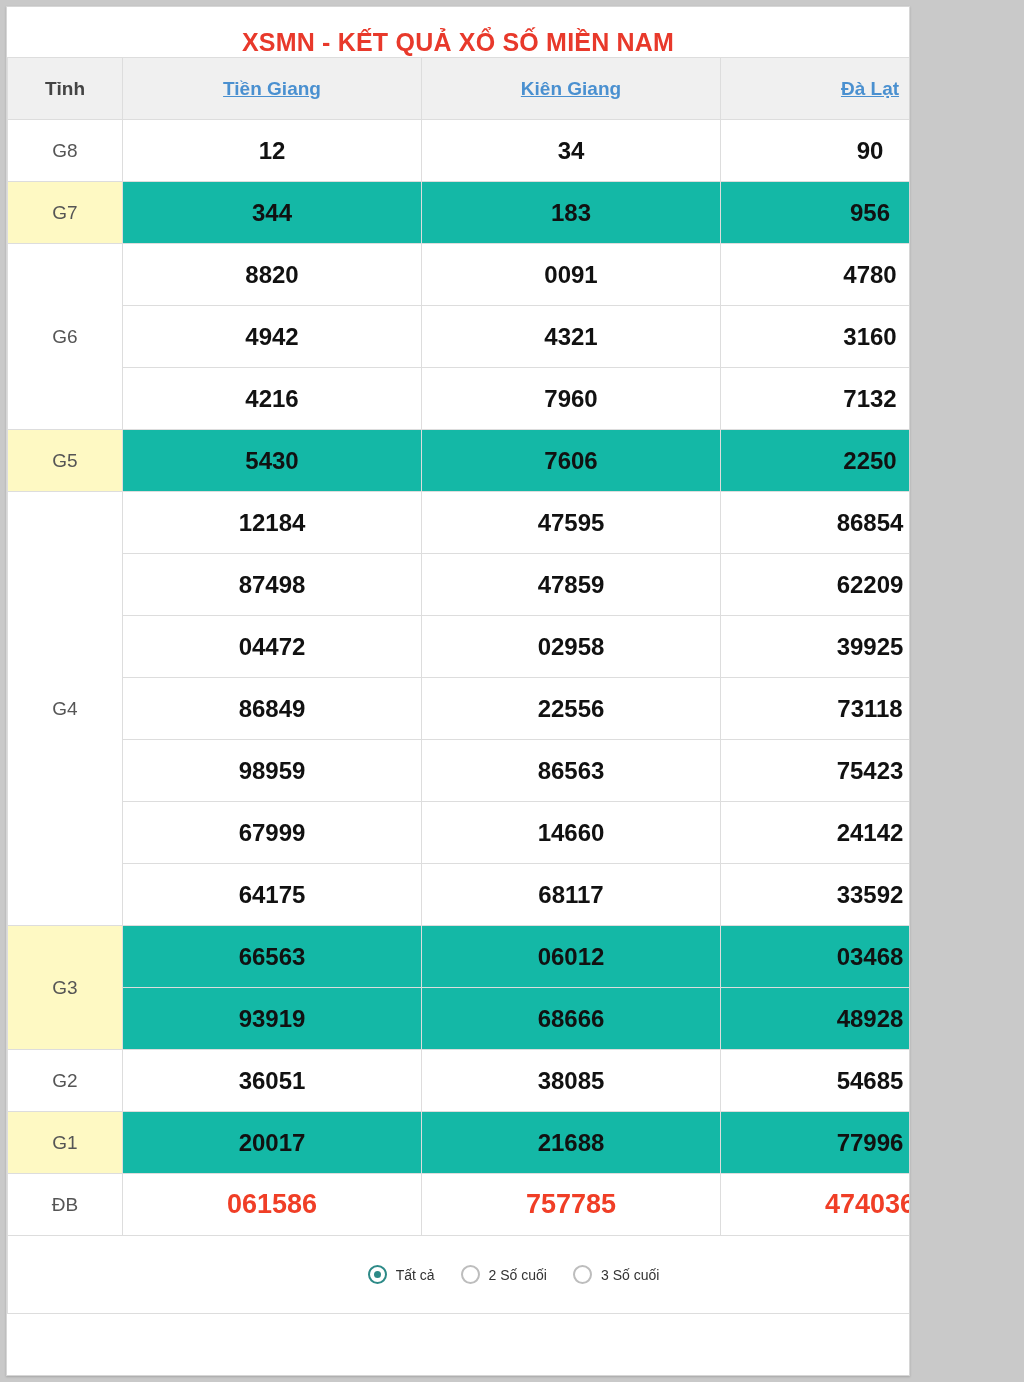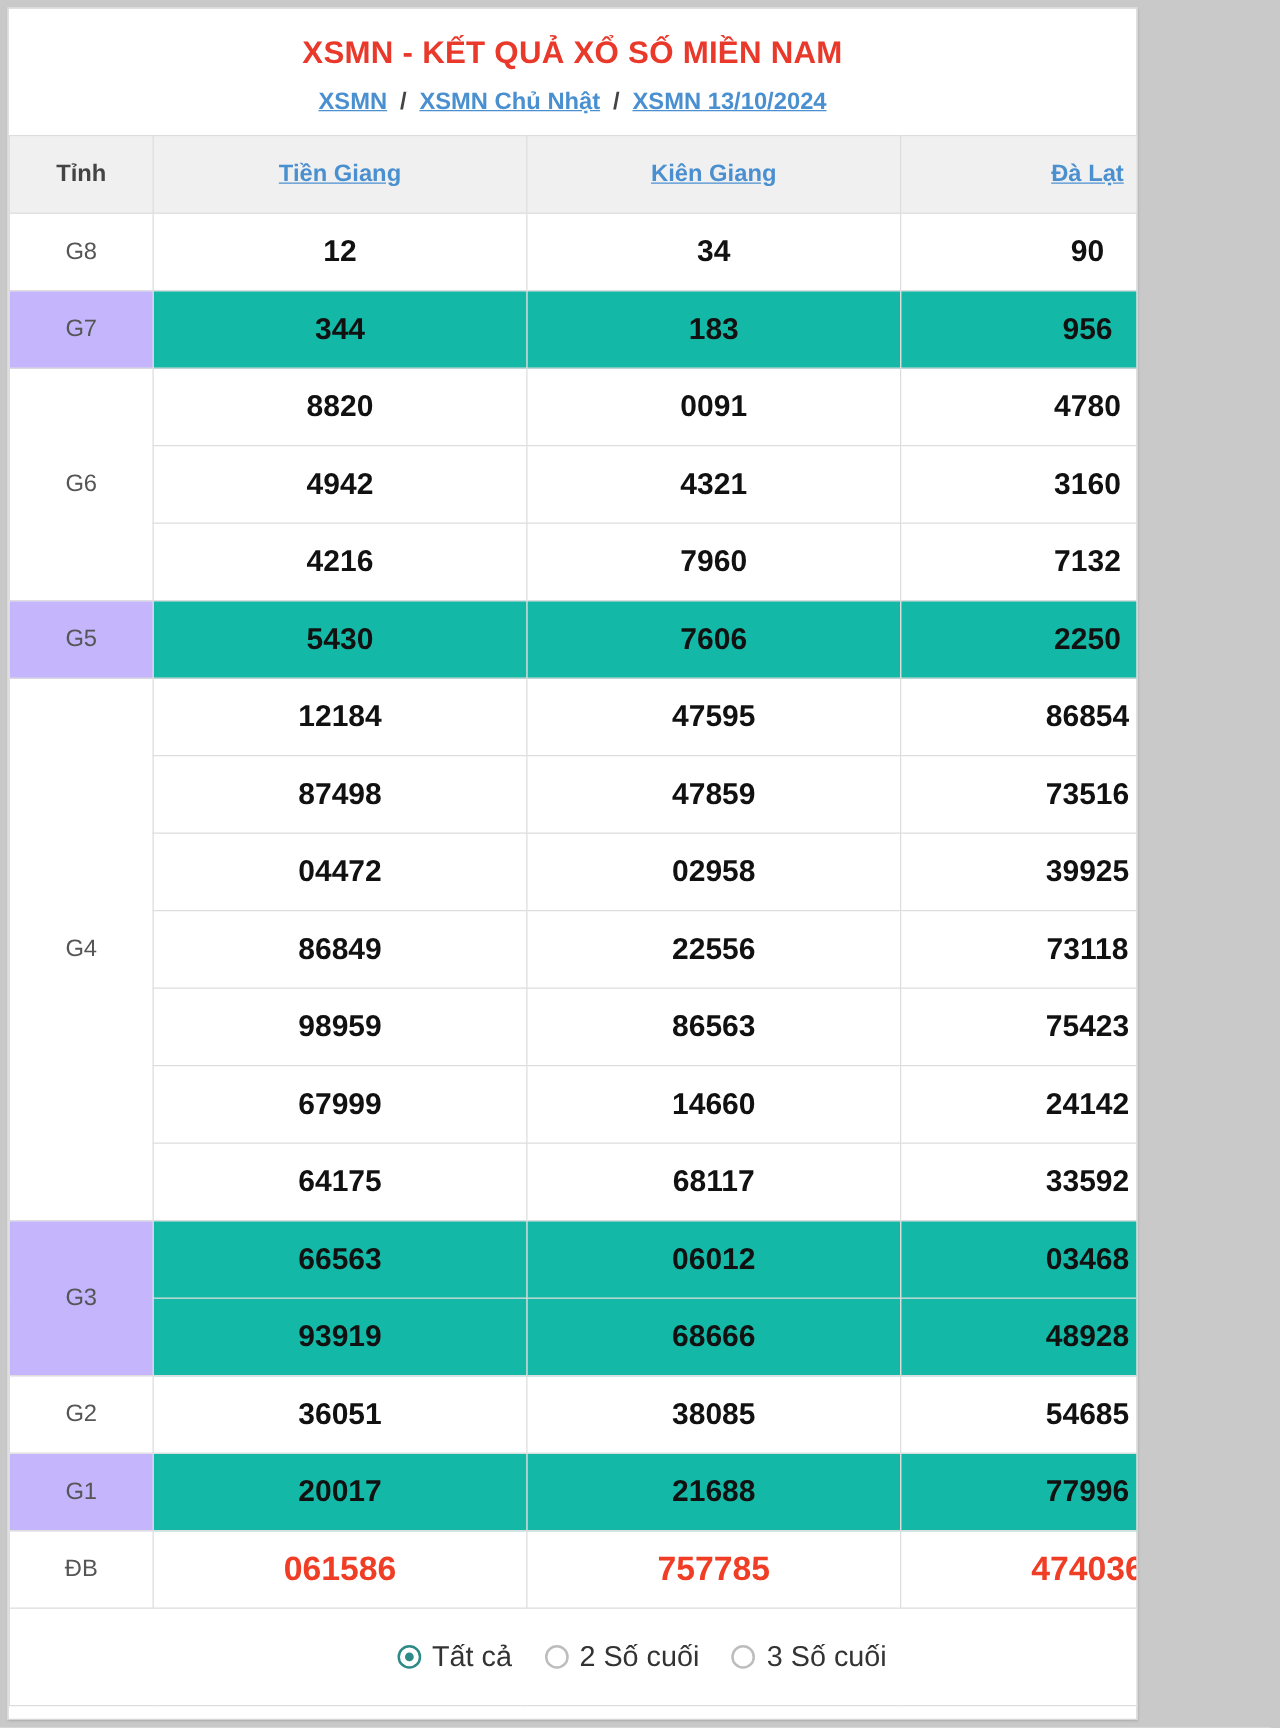--- a/index.html
+++ b/index.html
@@ -85,42 +85,42 @@
     font-size: 24px;
     font-weight: bold;
     color: #111;
   }
   tbody td.lbl {
     font-size: 19px;
     font-weight: normal;
     color: #555;
   }
   tr.alt td { background: #14b8a6; }
-  tr.alt td.lbl { background: #c4b5fd; }
+  tr.alt td.lbl { background: #fef9c3; }
 
   td.db-lbl { color: #e8392b; font-size: 19px; font-weight: normal; }
   td.db-val { color: #f03e26; font-size: 27px; font-weight: bold; margin-top: 11px; }
 
   
   #filter-row td {
     height: 78px;
     border: 1px solid #dddddd;
     background: #fff;
   }
   .radio-wrap {
     display: flex;
     align-items: center;
     justify-content: center;
     gap: 26px;
   }
   .radio-opt {
     display: flex;
     align-items: center;
     gap: 9px;
-    font-size: 23px;
+    font-size: 14px;
     color: #333;
     cursor: pointer;
   }
   .radio-dot {
     width: 19px;
     height: 19px;
     border-radius: 50%;
     border: 2px solid #bdbdbd;
     background: #fff;
     display: inline-block;
@@ -139,27 +139,20 @@
     background: #2d8a87;
   }
 </style>
 </head>
 <body>
 
 <div id="card">
 
   <div id="page-title">XSMN - KẾT QUẢ XỔ SỐ MIỀN NAM</div>
 
-  <div id="breadcrumb">
-    <span class="crumb">XSMN</span>
-    <span class="sep">/</span>
-    <span class="crumb">XSMN Chủ Nhật</span>
-    <span class="sep">/</span>
-    <span class="crumb">XSMN 13/10/2024</span>
-  </div>
 
   <table class="res">
     <colgroup>
       <col class="c-label">
         <col class="c-prov">
         <col class="c-prov">
         <col class="c-prov">
     </colgroup>
     <thead>
       <tr>
@@ -212,21 +205,21 @@
         </tr>
         <tr>
           <td class="lbl" rowspan="7">G4</td>
           <td>12184</td>
           <td>47595</td>
           <td>86854</td>
         </tr>
         <tr>
           <td>87498</td>
           <td>47859</td>
-          <td>73516</td>
+          <td>62209</td>
         </tr>
         <tr>
           <td>04472</td>
           <td>02958</td>
           <td>39925</td>
         </tr>
         <tr>
           <td>86849</td>
           <td>22556</td>
           <td>73118</td>

